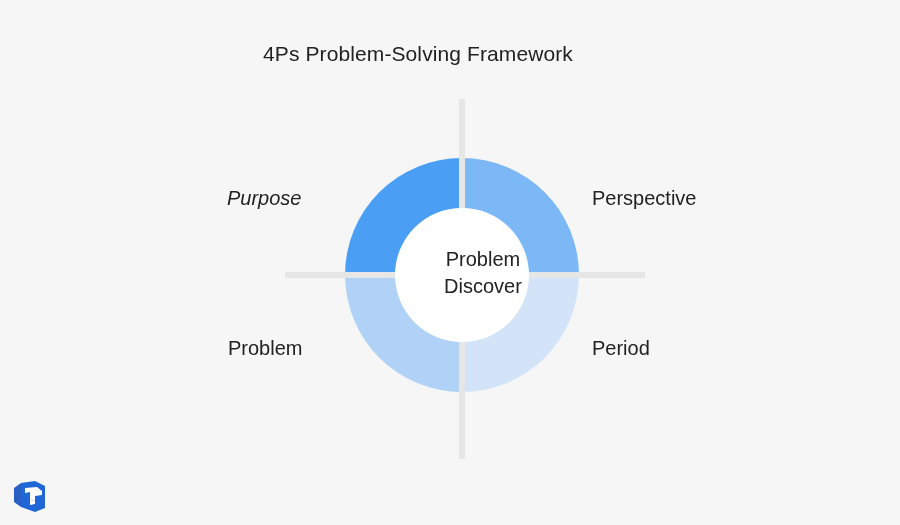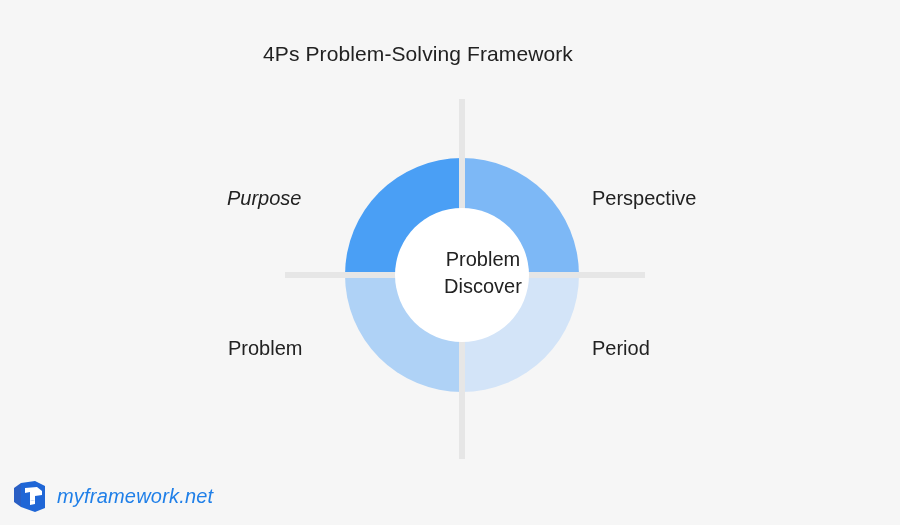--- a/index.html
+++ b/index.html
@@ -100,14 +100,13 @@
 
 <div class="brand">
   <svg width="33" height="32" viewBox="0 0 33 32" xmlns="http://www.w3.org/2000/svg">
 
     <polygon points="1,8 8,3 8,27 1,22" fill="#2a5fc4"></polygon>
     <polygon points="8,3 22,1 32,6 32,28 22,32 8,27" fill="#1f66d6"></polygon>
     <polygon points="12,8 24,7 29,11 29,15 22,16 22,20 17,21 17,12 12,13" fill="#ffffff"></polygon>
     <polygon points="17,21 22,20 22,24 17,25" fill="#ffffff"></polygon>
     <polygon points="22,16 29,15 29,19 22,20" fill="#ffffff" opacity="0"></polygon>
   </svg>
-  <span class="brand-text">myframework.net</span>
 </div>
 
 </body></html>

